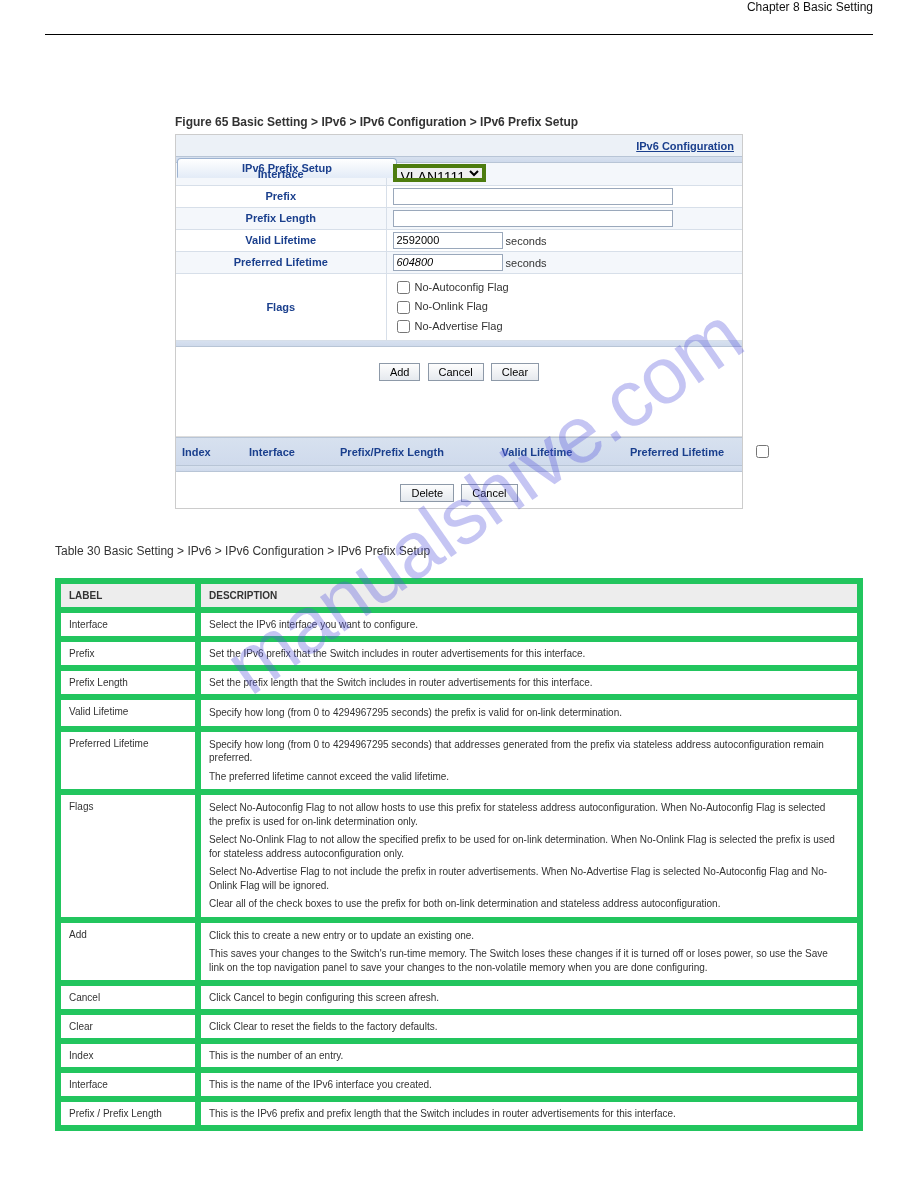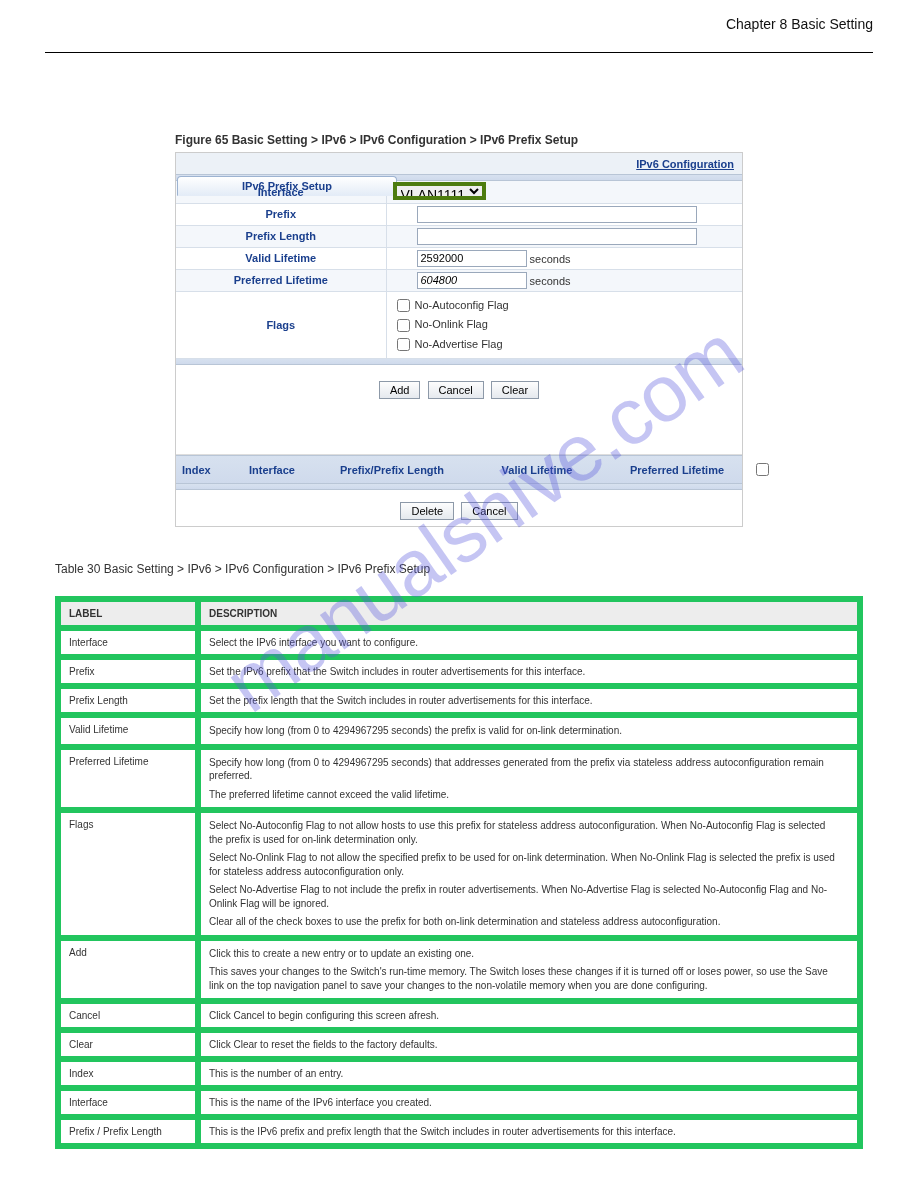--- a/index.html
+++ b/index.html
@@ -21,22 +21,22 @@
     margin: 20px 45px 40px 45px;
   }
   .hr-bottom {
     border: none;
     border-top: 1.5px solid #000;
     margin: 30px 45px 20px 45px;
   }
   .header-row {
     display: flex;
     justify-content: space-between;
-    margin: 16px 45px;
-    font-size: 14px;
+    margin: 0 45px;
+    font-size: 12px;
     color: #111;
     text-align: center;
   }
 
   
   .ss-wrap {
     border: 1px solid #ccc;
     margin: 0 120px 35px 120px;
     background: #fff;
     font-size: 11px;
@@ -100,21 +100,20 @@
   select.ctl {
     border: 4px solid #4d7c0f;
     height: 18px;
     font-size: 14px;
   }
   input.ctl {
     border: 1px solid #9aa8bb;
     height: 17px;
     font-size: 11px;
     padding: 0 3px;
-    margin-left: 24px;
   }
   .ss-flags { height: auto !important; padding: 4px 0 4px 6px !important; }
   .ss-flags label { display: block; line-height: 18px; }
   .ss-flags input { margin-right: 5px; vertical-align: middle; }
 
   .ss-btnrow {
     text-align: center;
     padding: 16px 0;
   }
   .ss-btn {

